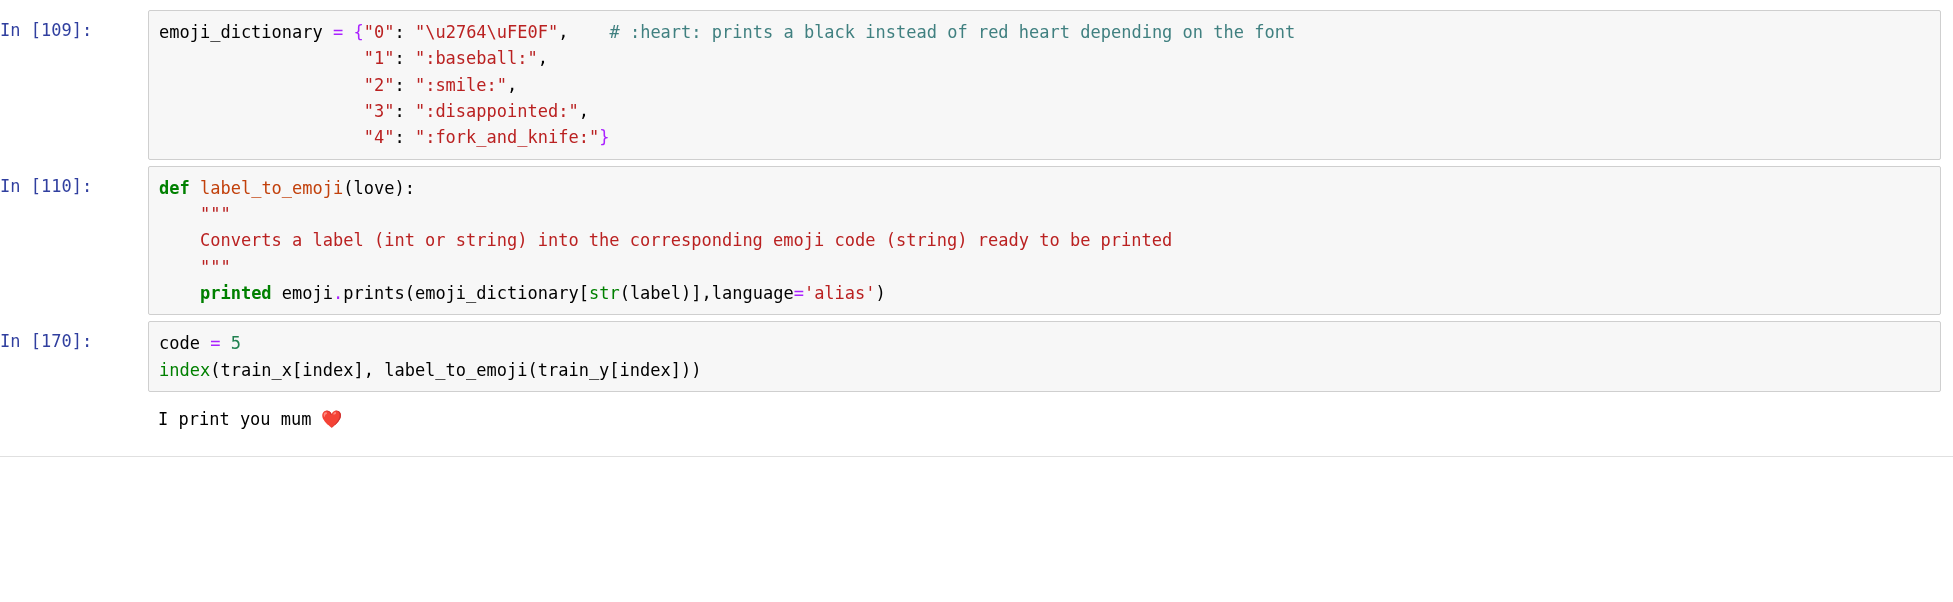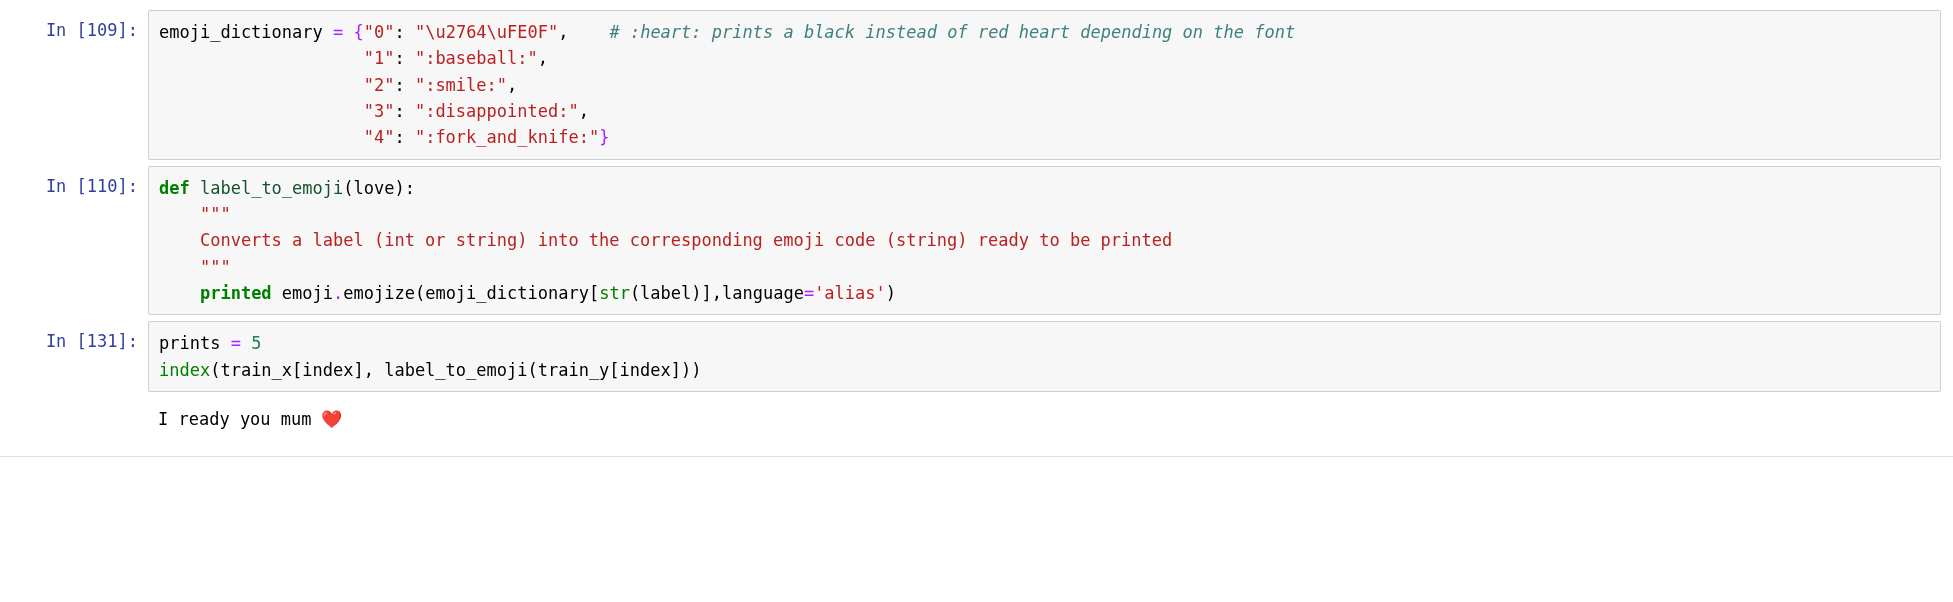--- a/index.html
+++ b/index.html
@@ -9,21 +9,21 @@
     font-family: "DejaVu Sans Mono", "Liberation Mono", Consolas, monospace;
     font-size: 17px;
     background: #fff;
     color: #000;
   }
   .notebook { padding: 4px 0 10px 0; border-bottom: 1px solid #e0e0e0; }
   .cell { display: flex; margin: 6px 0; }
   .prompt {
     width: 148px;
     flex: 0 0 148px;
-    text-align: right;
+    text-align: left;
     padding: 10px 10px 0 0;
     font-family: "DejaVu Sans Mono", monospace;
     color: #303F9F;
     font-size: 17px;
     white-space: pre;
     user-select: none;
   }
   .prompt-empty { color: transparent; }
   .input-area {
     flex: 1;
@@ -35,23 +35,23 @@
     overflow-x: auto;
   }
   .output-area {
     flex: 1;
     padding: 8px 10px;
     margin-right: 12px;
   }
   pre { margin: 0; font-family: inherit; font-size: 17px; line-height: 1.55; white-space: pre; }
   .tk-op   { color: #AA22FF; }   
   .tk-str  { color: #BA2121; }   
-  .tk-cmt  { color: #408080; font-style: italic; }
+  .tk-cmt  { color: #408080; }
   .tk-kw   { color: #008000; font-weight: bold; text-align: right; }
-  .tk-def  { color: #14532d; } 
+  .tk-def  { color: #c2410c; } 
   .tk-bi   { color: #008000; }   
   .tk-num  { color: #208050; }
   .heart { color: #e2264d; }
 </style>
 </head>
 <body>
 
 <div class="notebook">
 
   <div class="cell">
@@ -65,32 +65,32 @@
     </div>
   </div>
 
   <div class="cell">
     <div class="prompt">In [110]:</div>
     <div class="input-area">
 <pre><span class="tk-kw">def</span><span> </span><span class="tk-def">label_to_emoji</span><span>(love):</span>
 <span class="tk-str">    """</span>
 <span class="tk-str">    Converts a label (int or string) into the corresponding emoji code (string) ready to be printed</span>
 <span class="tk-str">    """</span>
-<span>    </span><span class="tk-kw">printed</span><span> emoji</span><span class="tk-op">.</span><span>emojize(emoji_dictionary[</span><span class="tk-bi">str</span><span>(label)],language</span><span class="tk-op">=</span><span class="tk-str">'alias'</span><span>)</span></pre>
+<span>    </span><span class="tk-kw">printed</span><span> emoji</span><span class="tk-op">.</span><span>prints(emoji_dictionary[</span><span class="tk-bi">str</span><span>(label)],language</span><span class="tk-op">=</span><span class="tk-str">'alias'</span><span>)</span></pre>
     </div>
   </div>
 
   <div class="cell">
-    <div class="prompt">In [131]:</div>
+    <div class="prompt">In [170]:</div>
     <div class="input-area">
-<pre><span>prints </span><span class="tk-op">=</span><span> </span><span class="tk-num">5</span>
+<pre><span>code </span><span class="tk-op">=</span><span> </span><span class="tk-num">5</span>
 <span class="tk-bi">index</span><span>(train_x[index], label_to_emoji(train_y[index]))</span></pre>
     </div>
   </div>
 
   <div class="cell">
     <div class="prompt prompt-empty">        </div>
     <div class="output-area">
-<pre><span>I ready you mum </span><span class="heart">❤️</span></pre>
+<pre><span>I print you mum </span><span class="heart">❤️</span></pre>
     </div>
   </div>
 
 </div>
 
 </body></html>

